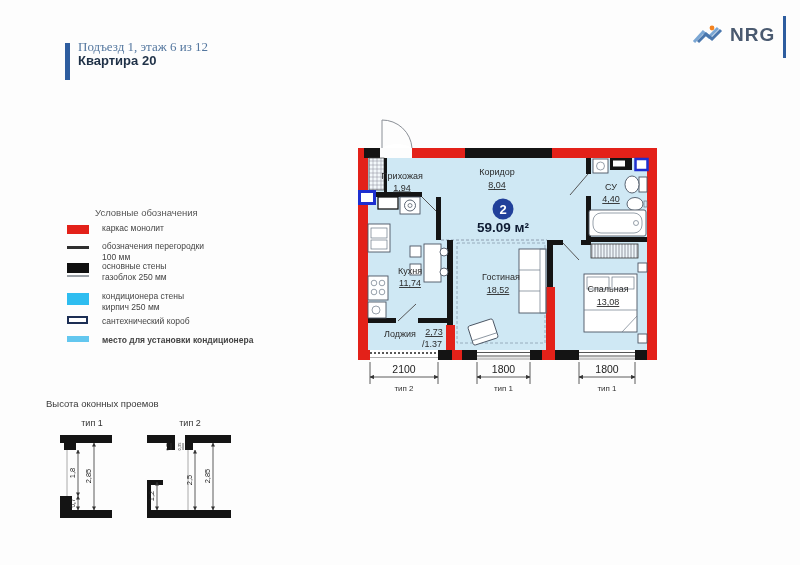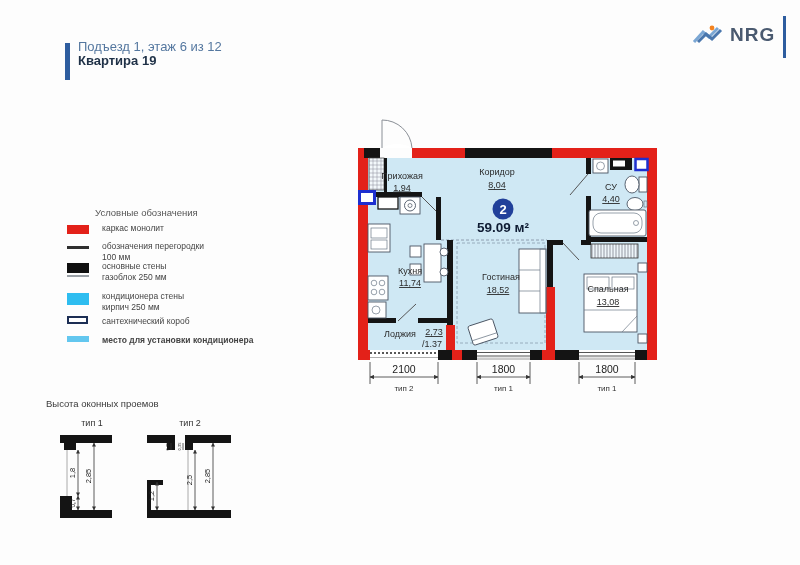--- a/index.html
+++ b/index.html
@@ -3,21 +3,21 @@
 <meta charset="utf-8">
 <style>
   html,body{margin:0;padding:0;background:#fff;}
   .stage{position:relative;width:800px;height:565px;background:#fdfdfd;overflow:hidden;
          font-family:"Liberation Sans", sans-serif;}
   .abs{position:absolute;}
 
   
   .hd-bar{left:65px;top:43px;width:5px;height:37px;background:#2e5d9f;}
   .hd-lines{left:78px;top:40px;line-height:13.5px;}
-  .hd-l1,.hd-l2{font-size:13px;color:#54779f;}
+  .hd-l1,.hd-l2{font-size:13px;color:#54779f;font-family:Liberation Serif, serif;}
   .hd-l3{font-size:13px;color:#1f3147;font-weight:bold;}
 
   
   .logo{left:692px;top:24px;display:flex;align-items:center;gap:4px;}
   .logo-text{font-size:19px;font-weight:bold;color:#4a5a70;letter-spacing:1px;}
   .hd-divider{left:783px;top:16px;width:3px;height:42px;background:#2e5d9f;}
 
   
   .lg-title{left:95px;top:207px;font-size:9.5px;color:#555;}
   .lg-row{display:flex;align-items:flex-start;}
@@ -51,21 +51,21 @@
   .dline{stroke:#333;stroke-width:0.8;}
 </style>
 </head>
 <body>
 
 <div class="stage">
 
   <div class="abs hd-bar"></div>
   <div class="abs hd-lines">
     <div class="hd-l1">Подъезд 1, этаж 6 из 12</div>
-    <div class="hd-l3">Квартира 19</div>
+    <div class="hd-l3">Квартира 20</div>
   </div>
 
   <div class="abs logo">
     <svg width="34" height="22" viewBox="0 0 34 22">
       <polyline points="2,18 11,8 17,13 26,4" fill="none" stroke="#7ba7d4" stroke-width="3"></polyline>
       <polyline points="6,18 14,10 20,15 29,6" fill="none" stroke="#4a77ad" stroke-width="3"></polyline>
       <circle cx="20" cy="4" r="2.4" fill="#f4831f"></circle>
     </svg>
     <span class="logo-text">NRG</span>
   </div>

